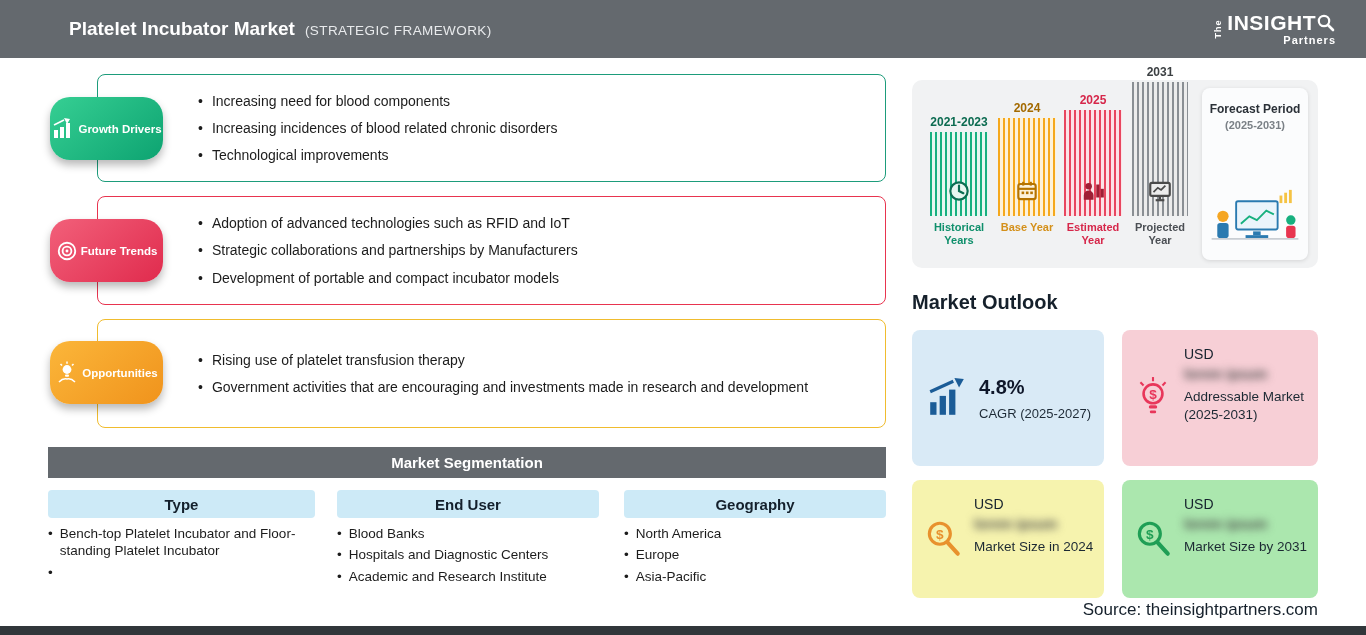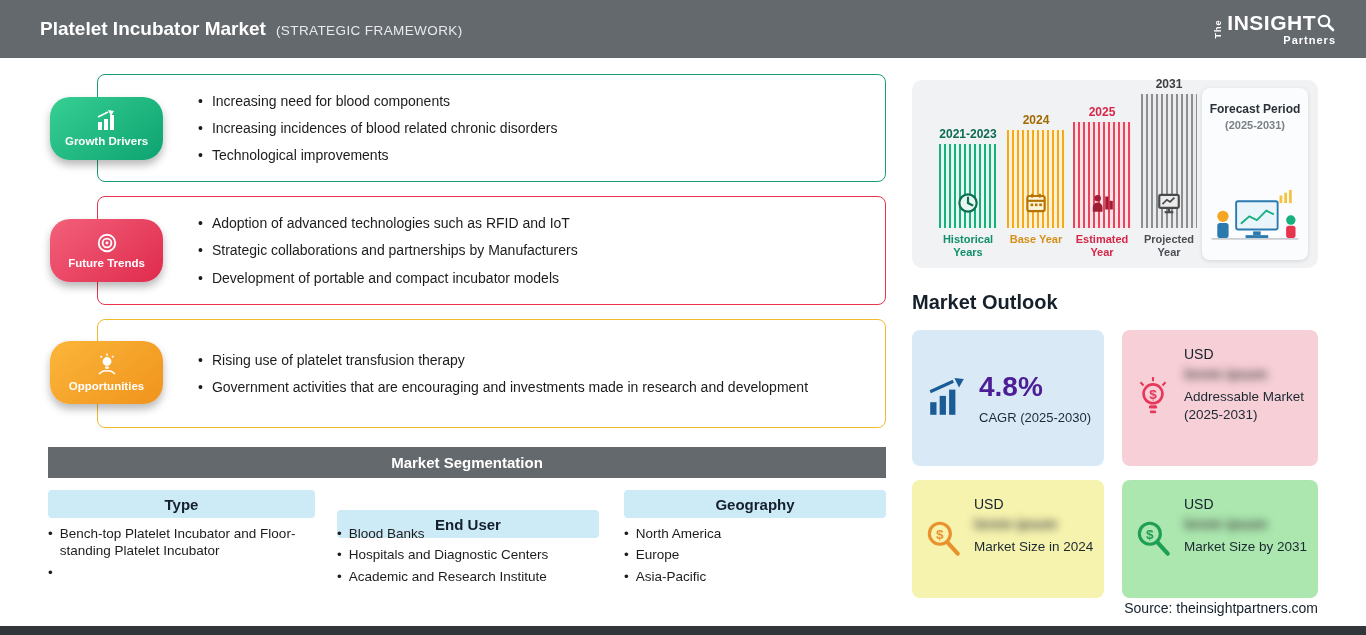--- a/index.html
+++ b/index.html
@@ -1,67 +1,67 @@
 <!DOCTYPE html>
 <html><head>
 <meta charset="utf-8">
 <style>
   * { margin:0; padding:0; box-sizing:border-box; }
   body { background:#d8d8d8; font-family:"Liberation Sans","DejaVu Sans",sans-serif; }
   #canvas { position:relative; width:1366px; height:635px; background:#ffffff; overflow:hidden; }
 
   
   .top-header { position:absolute; top:0; left:0; width:1366px; height:58px; background:#64696e;
-    display:flex; align-items:center; padding:0 30px 0 40px; }
+    display:flex; align-items:center; padding:0 30px 0 69px; }
   .title-wrap { display:flex; align-items:baseline; gap:10px; }
   .page-title { color:#ffffff; font-size:19px; font-weight:bold; }
   .page-subtitle { color:#e8eaec; font-size:13.5px; letter-spacing:.4px; }
   .logo { margin-left:auto; display:flex; align-items:center; gap:0; color:#fff; }
   .logo-the { font-size:9px; font-weight:bold; transform:rotate(-90deg); letter-spacing:1px; }
   .logo-main { display:flex; flex-direction:column; align-items:flex-end; line-height:1; }
   .logo-row { display:flex; align-items:center; }
   .logo-insight { font-size:21px; font-weight:bold; letter-spacing:.5px; }
   .logo-partners { font-size:11px; font-weight:bold; letter-spacing:1px; margin-top:2px; }
 
   
   .fw-box { position:absolute; left:97px; width:789px; border-radius:8px; background:#fff;
     display:flex; flex-direction:column; justify-content:center; gap:9px; padding:12px 14px 12px 100px; }
   .fw-box.growth { top:74px; height:108px; border:1.5px solid #1d9c7b; }
   .fw-box.trends { top:196px; height:109px; border:1.5px solid #e8344f; }
   .fw-box.opps   { top:319px; height:109px; border:1.5px solid #f0bc2e; }
   .fw-item { font-size:14px; color:#1c1c1c; display:flex; line-height:1.3; }
   .fw-item::before { content:"•"; margin-right:9px; font-size:14px; color:#1c1c1c; }
 
   .badge { position:absolute; left:50px; width:113px; height:63px; border-radius:20px;
-    display:flex; flex-direction:column; align-items:center; justify-content:center; gap:3px;
+    display:flex; flex-direction:row; align-items:center; justify-content:center; gap:3px;
     box-shadow:0 5px 9px rgba(0,0,0,.28); }
   .badge.growth { top:97px;  background:linear-gradient(140deg,#36cf93,#0da371); }
   .badge.trends { top:219px; background:linear-gradient(140deg,#f2607a,#e02b4d); }
   .badge.opps   { top:341px; background:linear-gradient(140deg,#fbb63a,#f0931c); }
   .badge-label { color:#fff; font-size:11.5px; font-weight:bold; }
 
   
   .seg-bar { position:absolute; left:48px; top:447px; width:838px; height:31px; background:#64696e;
     border-radius:0; display:flex; align-items:center; justify-content:center; }
   .seg-bar span { color:#fff; font-size:15px; font-weight:bold; }
   .seg-head { position:absolute; top:490px; height:28px; background:#cdeaf7; border-radius:4px;
     display:flex; align-items:center; justify-content:center; font-size:15px; font-weight:bold; color:#14202c; }
   .seg-head.c1 { left:48px;  width:267px; }
-  .seg-head.c2 { left:337px; width:262px;margin-top:20px; }
+  .seg-head.c2 { left:337px; width:262px; }
   .seg-head.c3 { left:624px; width:262px; }
   .seg-list { position:absolute; top:525px; display:flex; flex-direction:column; gap:4px; }
   .seg-list.c1 { left:48px;  width:272px; }
   .seg-list.c2 { left:337px; width:262px; }
   .seg-list.c3 { left:624px; width:262px;justify-content:flex-end; }
   .seg-item { font-size:13.5px; color:#1c1c1c; display:flex; line-height:1.28; }
   .seg-item::before { content:"•"; margin-right:7px; }
 
   
   .timeline { position:absolute; left:912px; top:80px; width:406px; height:188px; background:#f1f2f3; border-radius:10px; }
-  .tl-col { position:absolute; bottom:8px; width:58px; display:flex; flex-direction:column; align-items:center; justify-content:flex-end;margin-left:9px; }
+  .tl-col { position:absolute; bottom:20px; width:58px; display:flex; flex-direction:column; align-items:center; justify-content:flex-end; }
   .tl-col.b1 { left:18px; }
   .tl-col.b2 { left:86px; }
   .tl-col.b3 { left:152px; }
   .tl-col.b4 { left:220px; width:56px; }
   .tl-year { font-size:12px; font-weight:bold; margin-bottom:3px; white-space:nowrap; }
   .b1 .tl-year { color:#0c6b50; } .b2 .tl-year { color:#a36a00; } .b3 .tl-year { color:#d6274a; } .b4 .tl-year { color:#3c4043; }
   .tl-bar { width:100%; display:flex; align-items:flex-end; justify-content:center; padding-bottom:12px; }
   .b1 .tl-bar { height:84px;  background:repeating-linear-gradient(90deg,#17b07f 0 2px,#e7f7f0 2px 5px); }
   .b2 .tl-bar { height:98px;  background:repeating-linear-gradient(90deg,#f5a81c 0 2px,#fdf2da 2px 5px); }
   .b3 .tl-bar { height:106px; background:repeating-linear-gradient(90deg,#e8465f 0 2px,#fbe3e7 2px 5px); }
@@ -73,33 +73,33 @@
     border-radius:8px; box-shadow:0 1px 4px rgba(0,0,0,.12); display:flex; flex-direction:column; align-items:center; padding-top:14px; }
   .forecast-title { font-size:12px; font-weight:bold; color:#2b3138; text-align:center; line-height:1.25; }
   .forecast-range { font-size:11px; font-weight:bold; color:#7a8086; margin-top:2px; }
   .forecast-art { margin-top:auto; margin-bottom:6px; }
 
   
   .outlook-title { position:absolute; left:912px; top:291px; font-size:20px; font-weight:bold; color:#15202b; }
   .card { position:absolute; border-radius:8px; }
   .card-cagr { left:912px; top:330px; width:192px; height:136px; background:#d9eaf6;
     display:flex; align-items:center; gap:11px; padding-left:14px; }
-  .cagr-value { font-size:28px; font-weight:bold; color:#4c1d95; }
+  .cagr-value { font-size:20px; font-weight:bold; color:#0f172a; }
   .cagr-label { font-size:13px; color:#1d2a36; margin-top:7px; }
   .card-addr { left:1122px; top:330px; width:196px; height:136px; background:#f7cfd6; }
   .card-2024 { left:912px;  top:480px; width:192px; height:118px; background:#f6f3ae; }
   .card-2031 { left:1122px; top:480px; width:196px; height:118px; background:#abe7ae; }
   .card-body { padding:16px 10px 10px 62px; display:flex; flex-direction:column; }
   .card-currency { font-size:14px; font-weight:normal; color:#14202c; }
   .card-masked { filter:blur(4px); font-size:14px; font-weight:bold; color:#4a4a4a; margin-top:4px; white-space:nowrap; }
   .card-label { font-size:13.5px; color:#1c2933; line-height:1.35; margin-top:6px; }
   .card-icon { position:absolute; left:10px; top:50%; transform:translateY(-50%); }
 
   .source-line { position:absolute; left:912px; top:600px; width:406px; text-align:right;
-    font-size:14px; color:#15202b; }
+    font-size:17px; color:#15202b; }
 
   .bottom-bar { position:absolute; left:0; bottom:0; width:1366px; height:9px; background:#31363a; }
 </style>
 </head>
 <body>
 
 <div id="canvas">
 
   <div class="top-header">
     <div class="title-wrap">
@@ -265,21 +265,21 @@
   <div class="card card-cagr">
     <svg width="42" height="42" viewBox="0 0 40 40">
       <rect x="4" y="24" width="6" height="12" fill="#1b5c97"></rect>
       <rect x="13" y="18" width="6" height="18" fill="#1b5c97"></rect>
       <rect x="22" y="12" width="6" height="24" fill="#1b5c97"></rect>
       <path d="M4 14 L26 4" stroke="#1b5c97" stroke-width="3" fill="none"></path>
       <path d="M27 1 l9 1 -4.5 8 z" fill="#1b5c97"></path>
     </svg>
     <div>
       <div class="cagr-value">4.8%</div>
-      <div class="cagr-label">CAGR (2025-2030)</div>
+      <div class="cagr-label">CAGR (2025-2027)</div>
     </div>
   </div>
 
   <div class="card card-addr">
     <svg class="card-icon" width="42" height="44" viewBox="0 0 40 42">
       <line x1="20" y1="1" x2="20" y2="5" stroke="#e8365a" stroke-width="2"></line>
       <line x1="8" y1="6" x2="11" y2="9" stroke="#e8365a" stroke-width="2"></line>
       <line x1="32" y1="6" x2="29" y2="9" stroke="#e8365a" stroke-width="2"></line>
       <circle cx="20" cy="17" r="9" fill="none" stroke="#e8365a" stroke-width="2.5"></circle>
       <text x="20" y="22" font-size="13" fill="#e8365a" text-anchor="middle" font-weight="bold">$</text>

